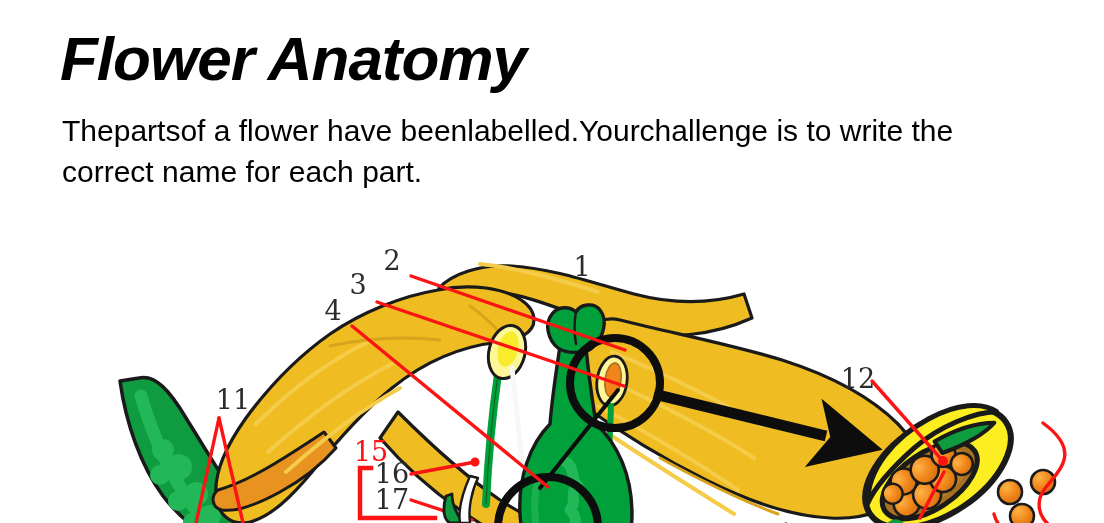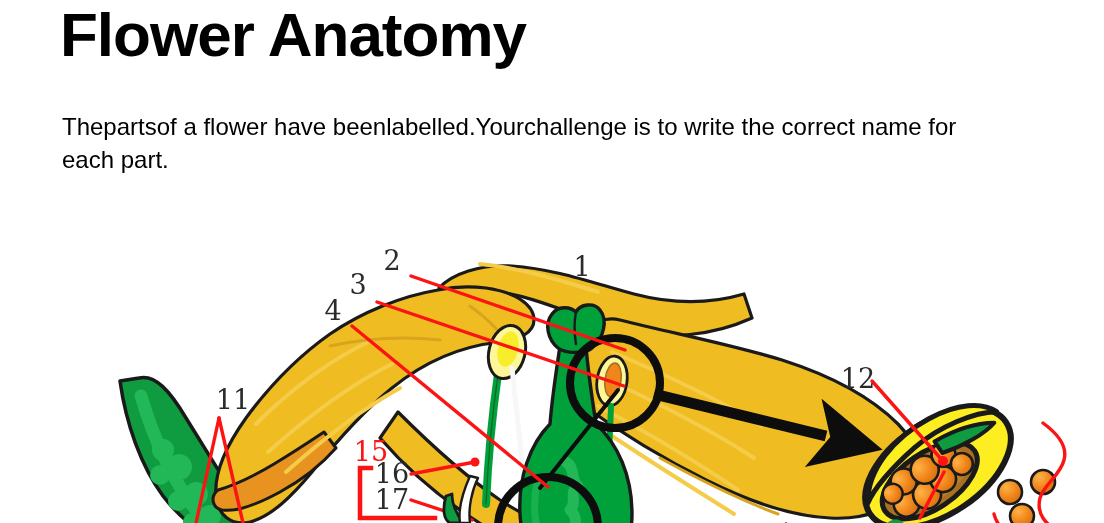--- a/index.html
+++ b/index.html
@@ -17,37 +17,38 @@
   #page {
     position: relative;
     width: 1104px;
     height: 523px;
     background: #ffffff;
     overflow: hidden;
   }
   #worksheet-title {
     position: absolute;
     left: 60px;
-    top: 4px;
+    top: 28px;
     font-family: "Liberation Sans", sans-serif;
     font-weight: bold;
+    font-style: italic;
     font-size: 62px;
     line-height: 1.0;
     letter-spacing: -1px;
     color: #000000;
     white-space: nowrap;
     text-align: right;
   }
   #worksheet-instructions {
     position: absolute;
     left: 62px;
     top: 110px;
     width: 900px;
     font-family: "Liberation Sans", sans-serif;
-    font-size: 24px;
+    font-size: 30px;
     line-height: 1.38;
     color: #000000;
   }
   #diagram-wrap {
     position: absolute;
     left: 0;
     top: 228px;
     width: 1104px;
     height: 295px;
   }

